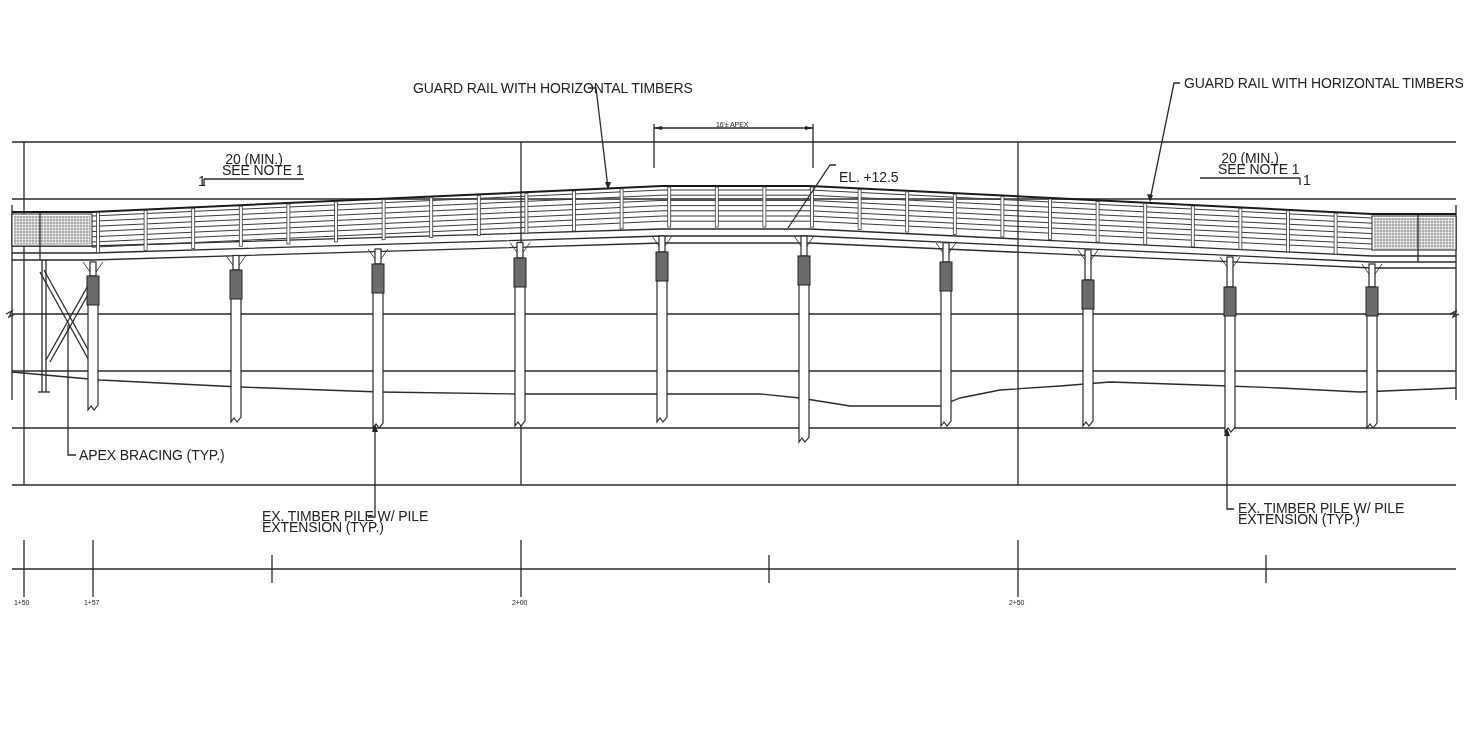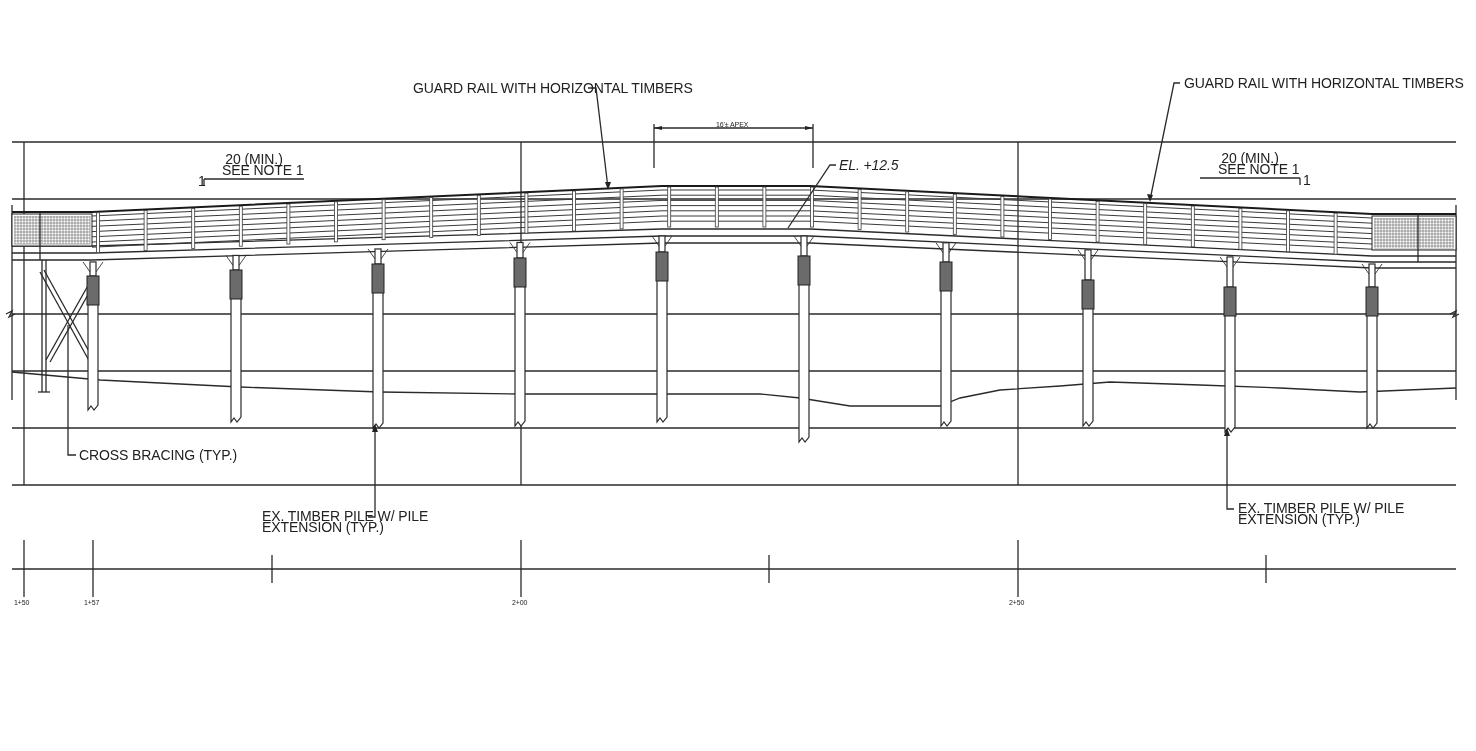--- a/index.html
+++ b/index.html
@@ -292,35 +292,35 @@
         <line class="ln" x1="272" y1="555" x2="272" y2="583"></line>
         <line class="ln" x1="769" y1="555" x2="769" y2="583"></line>
         <line class="ln" x1="1266" y1="555" x2="1266" y2="583"></line>
       </g>
   </g>
 </svg>
 
 <div class="lbl" style="left:413px; top:83px;">GUARD RAIL WITH HORIZONTAL TIMBERS</div>
 <div class="lbl" style="left:1184px; top:78px;">GUARD RAIL WITH HORIZONTAL TIMBERS</div>
 <div class="lbl lbl-small" style="left:716px; top:119px;">16'± APEX</div>
-<div class="lbl" style="left:839px; top:160px;font-style:italic;">EL. +12.5</div>
+<div class="lbl" style="left:839px; top:172px;">EL. +12.5</div>
 
 <div class="lbl lbl-center" style="left:222px; top:154px; width:64px;">
   <div>20 (MIN.)</div>
   <div>SEE NOTE 1</div>
 </div>
 <div class="lbl" style="left:198px; top:176px;">1</div>
 
 <div class="lbl lbl-center" style="left:1218px; top:153px; width:64px;">
   <div>20 (MIN.)</div>
   <div>SEE NOTE 1</div>
 </div>
 <div class="lbl" style="left:1303px; top:175px;">1</div>
 
-<div class="lbl" style="left:79px; top:450px;">CROSS BRACING (TYP.)</div>
+<div class="lbl" style="left:79px; top:450px;">APEX BRACING (TYP.)</div>
 
 <div class="lbl" style="left:262px; top:511px; text-align:right; width:104px;">
   <div>EX. TIMBER PILE W/ PILE</div>
   <div style="padding-right:4px;">EXTENSION (TYP.)</div>
 </div>
 <div class="lbl" style="left:1238px; top:503px;">
   <div>EX. TIMBER PILE W/ PILE</div>
   <div>EXTENSION (TYP.)</div>
 </div>
 

